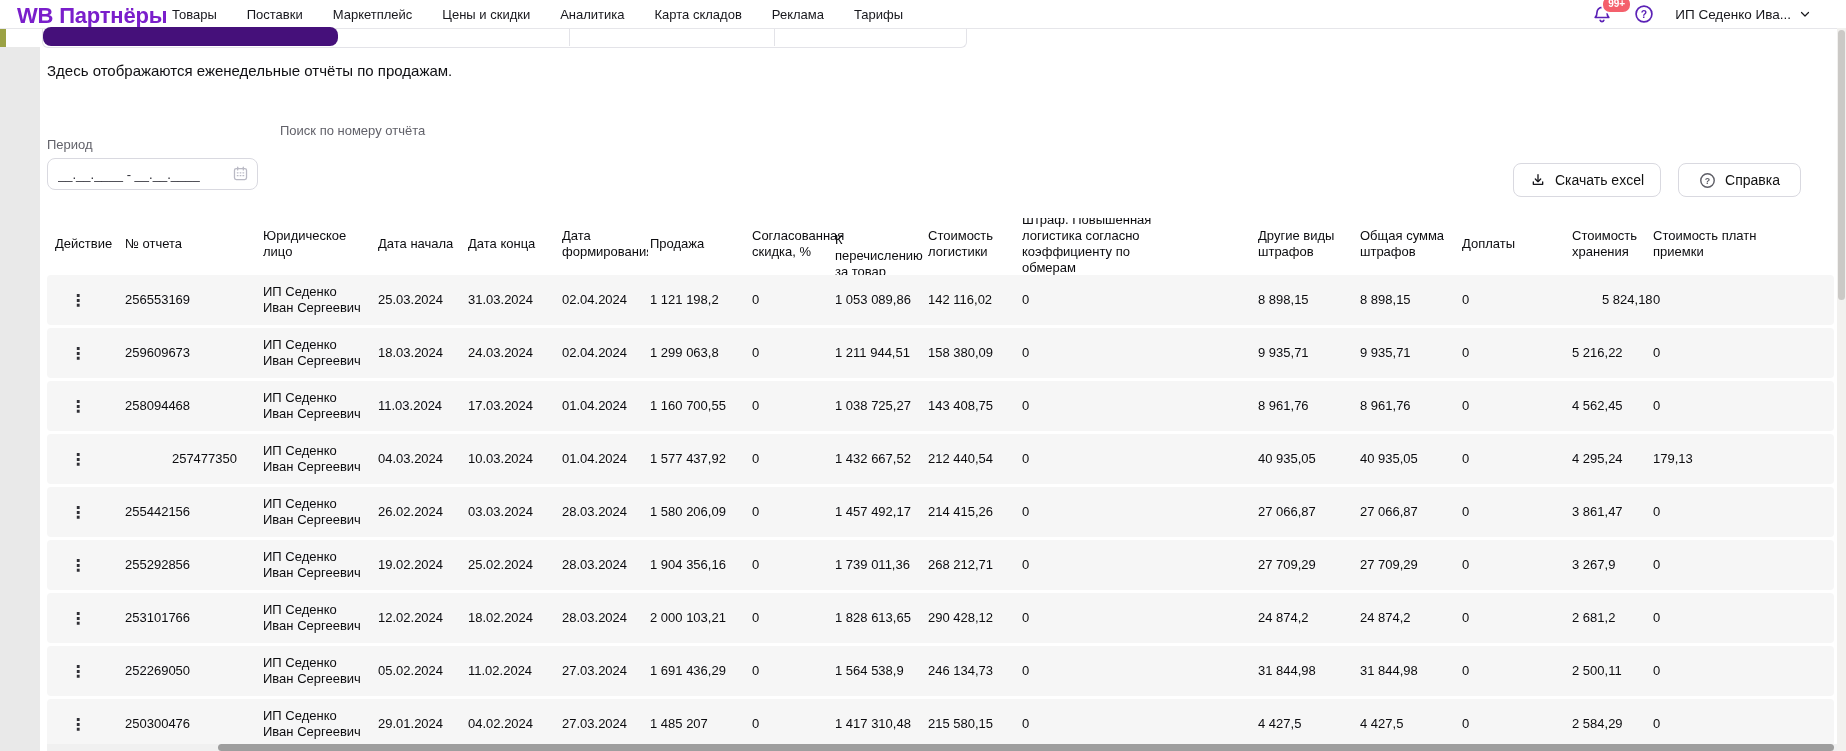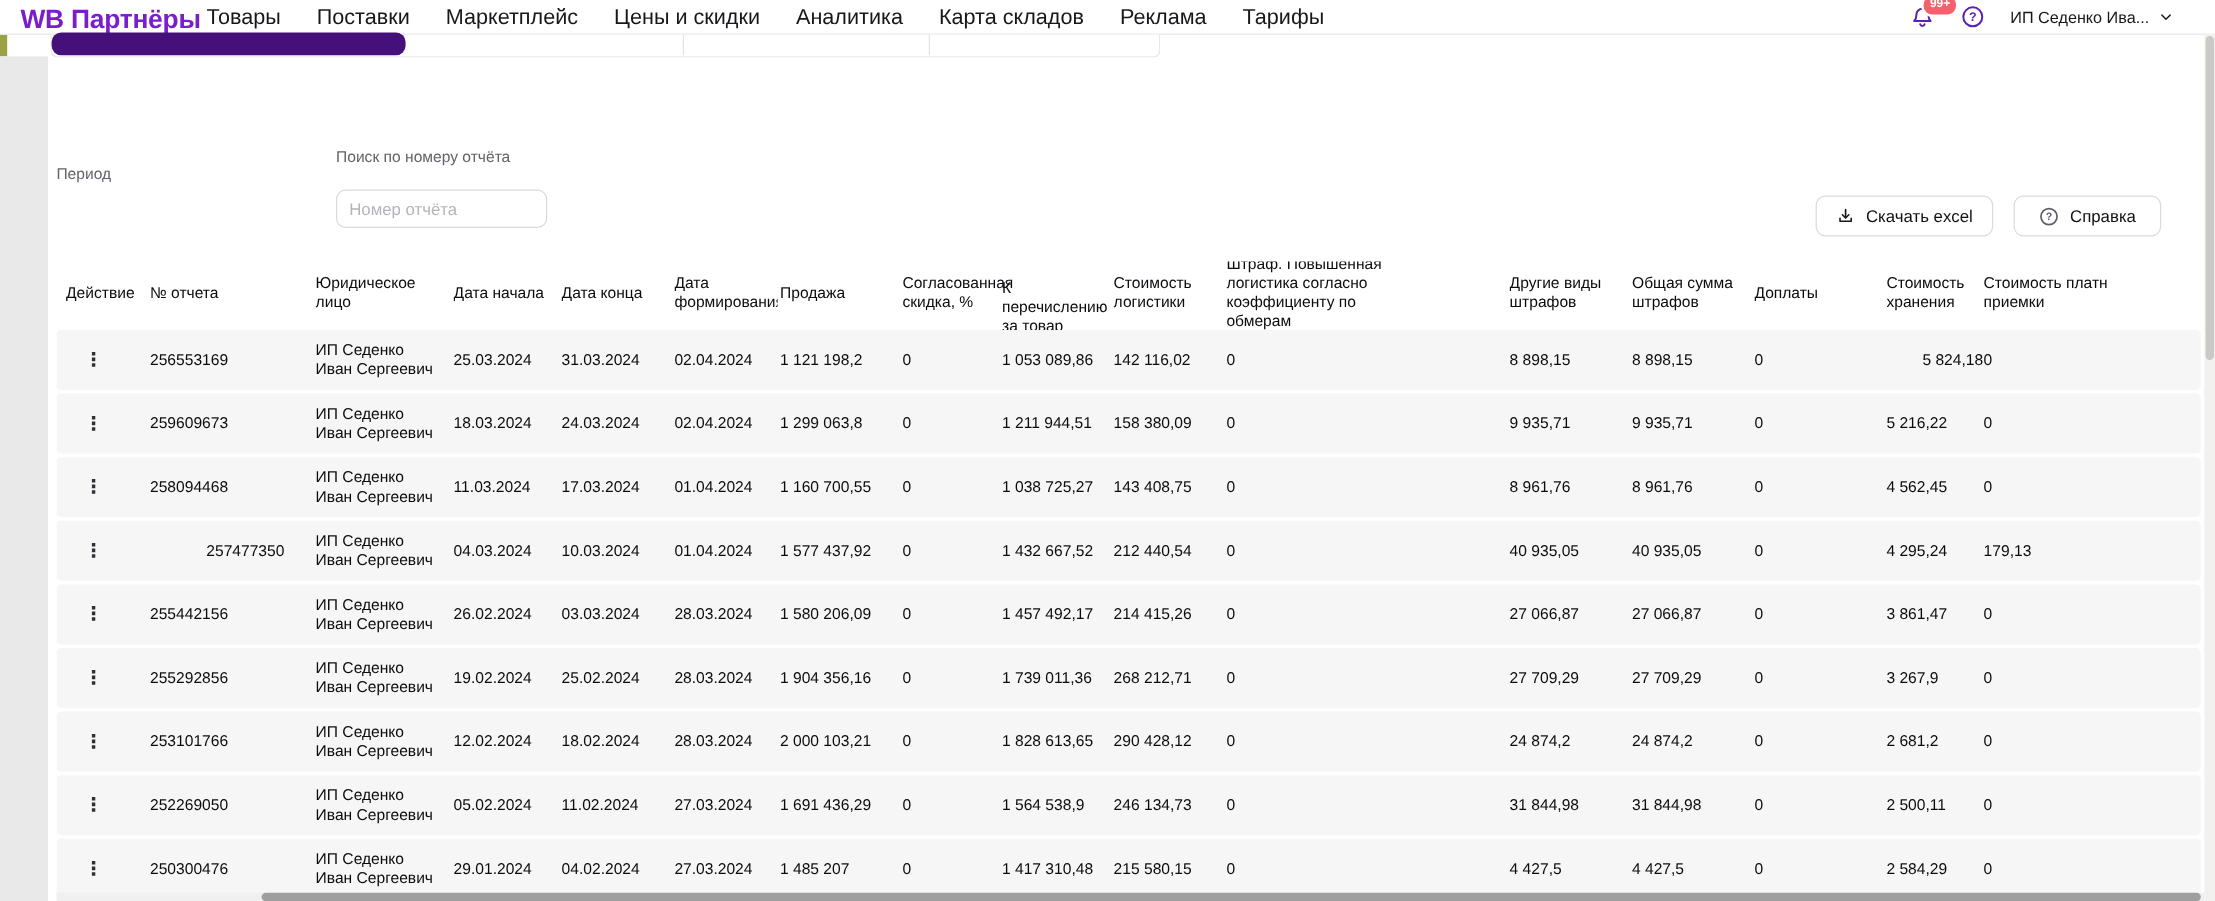--- a/index.html
+++ b/index.html
@@ -7,21 +7,21 @@
   .page{position:relative;width:1846px;height:751px;overflow:hidden;background:#fff;}
 
   
   .edge-green{position:absolute;left:0;top:0;width:6px;height:47px;background:#9ba244;}
   .edge-gray{position:absolute;left:0;top:47px;width:40px;height:704px;background:#e9e9e9;}
 
   
   .nav{position:absolute;left:0;top:0;width:1837px;height:28px;background:#fff;border-bottom:1px solid #e6e6ea;}
   .logo{position:absolute;left:17px;top:3px;font-size:22px;font-weight:bold;color:#7a1ecb;letter-spacing:-0.2px;cursor:pointer;}
   .nav-items{position:absolute;left:172px;top:0;height:28px;display:flex;align-items:center;gap:30px;}
-  .nav-item{font-size:18px;color:#17171c;white-space:nowrap;cursor:pointer;}
+  .nav-item{font-size:13px;color:#17171c;white-space:nowrap;cursor:pointer;}
   .nav-right{position:absolute;right:26px;top:0;height:28px;display:flex;align-items:center;gap:20px;}
   .icon-btn{position:relative;width:22px;height:22px;display:flex;align-items:center;justify-content:center;cursor:pointer;}
   .badge{position:absolute;left:10px;top:-8px;background:#f4606c;color:#fff;font-size:10px;font-weight:bold;
          padding:2px 5px 3px;border-radius:9px;line-height:1;border:2px solid #fff;}
   .account{display:flex;align-items:center;gap:8px;font-size:13.5px;color:#17171c;cursor:pointer;}
 
   
   .tabbar{position:absolute;left:42px;top:29px;width:923px;height:18px;background:#fff;
           border:1px solid #e3e3e8;border-top:none;border-radius:0 0 6px 6px;}
   .tab-active{position:absolute;left:0;top:-2px;width:295px;height:19px;background:#45107a;border-radius:8px;cursor:pointer;}
@@ -113,25 +113,41 @@
   <div class="tabbar">
     <div class="tab-active"></div>
     <div class="tab-div" style="left:526px;"></div>
     <div class="tab-div" style="left:731px;"></div>
     <div class="tab-rest" style="left:296px;width:230px;"></div>
     <div class="tab-rest" style="left:527px;width:204px;"></div>
     <div class="tab-rest" style="left:732px;width:190px;"></div>
   </div>
 
   <div class="intro">
+    <div>Здесь отображаются еженедельные отчёты по продажам.</div>
   </div>
 
   <div class="flabel" style="left:47px;top:137px;">Период</div>
+  <div class="date-wrap">
+    <input class="finput" style="left: 0px; top: 0px;" type="text" value="__.__.____ - __.__.____">
+    <span class="cal-ico">
+      <svg width="17" height="17" viewBox="0 0 24 24" fill="none" stroke="#b9b9c4" stroke-width="1.8" stroke-linecap="round">
+        <rect x="3.5" y="5" width="17" height="15.5" rx="2.5"></rect>
+        <line x1="8" y1="3" x2="8" y2="7"></line>
+        <line x1="16" y1="3" x2="16" y2="7"></line>
+        <line x1="7.5" y1="11" x2="8.5" y2="11"></line>
+          <line x1="11.5" y1="11" x2="12.5" y2="11"></line>
+          <line x1="15.5" y1="11" x2="16.5" y2="11"></line>
+        <line x1="7.5" y1="15" x2="8.5" y2="15"></line>
+          <line x1="11.5" y1="15" x2="12.5" y2="15"></line>
+          <line x1="15.5" y1="15" x2="16.5" y2="15"></line>
+      </svg>
+    </span>
+  </div>
   <div class="flabel" style="left:280px;top:123px;">Поиск по номеру отчёта</div>
-  <input class="finput" style="left: 280px; top: 158px; width: 176px;" type="text" placeholder="Номер отчёта">
 
   <div class="btn" style="left:1513px;top:163px;width:148px;">
     <span>
       <svg width="16" height="16" viewBox="0 0 24 24" fill="none" stroke="#17171c" stroke-width="2" stroke-linecap="round" stroke-linejoin="round">
         <line x1="12" y1="4" x2="12" y2="14"></line>
         <polyline points="8 10.5 12 14.5 16 10.5"></polyline>
         <path d="M5 15v3.5h14V15"></path>
       </svg>
     </span>
     <span>Скачать excel</span>

